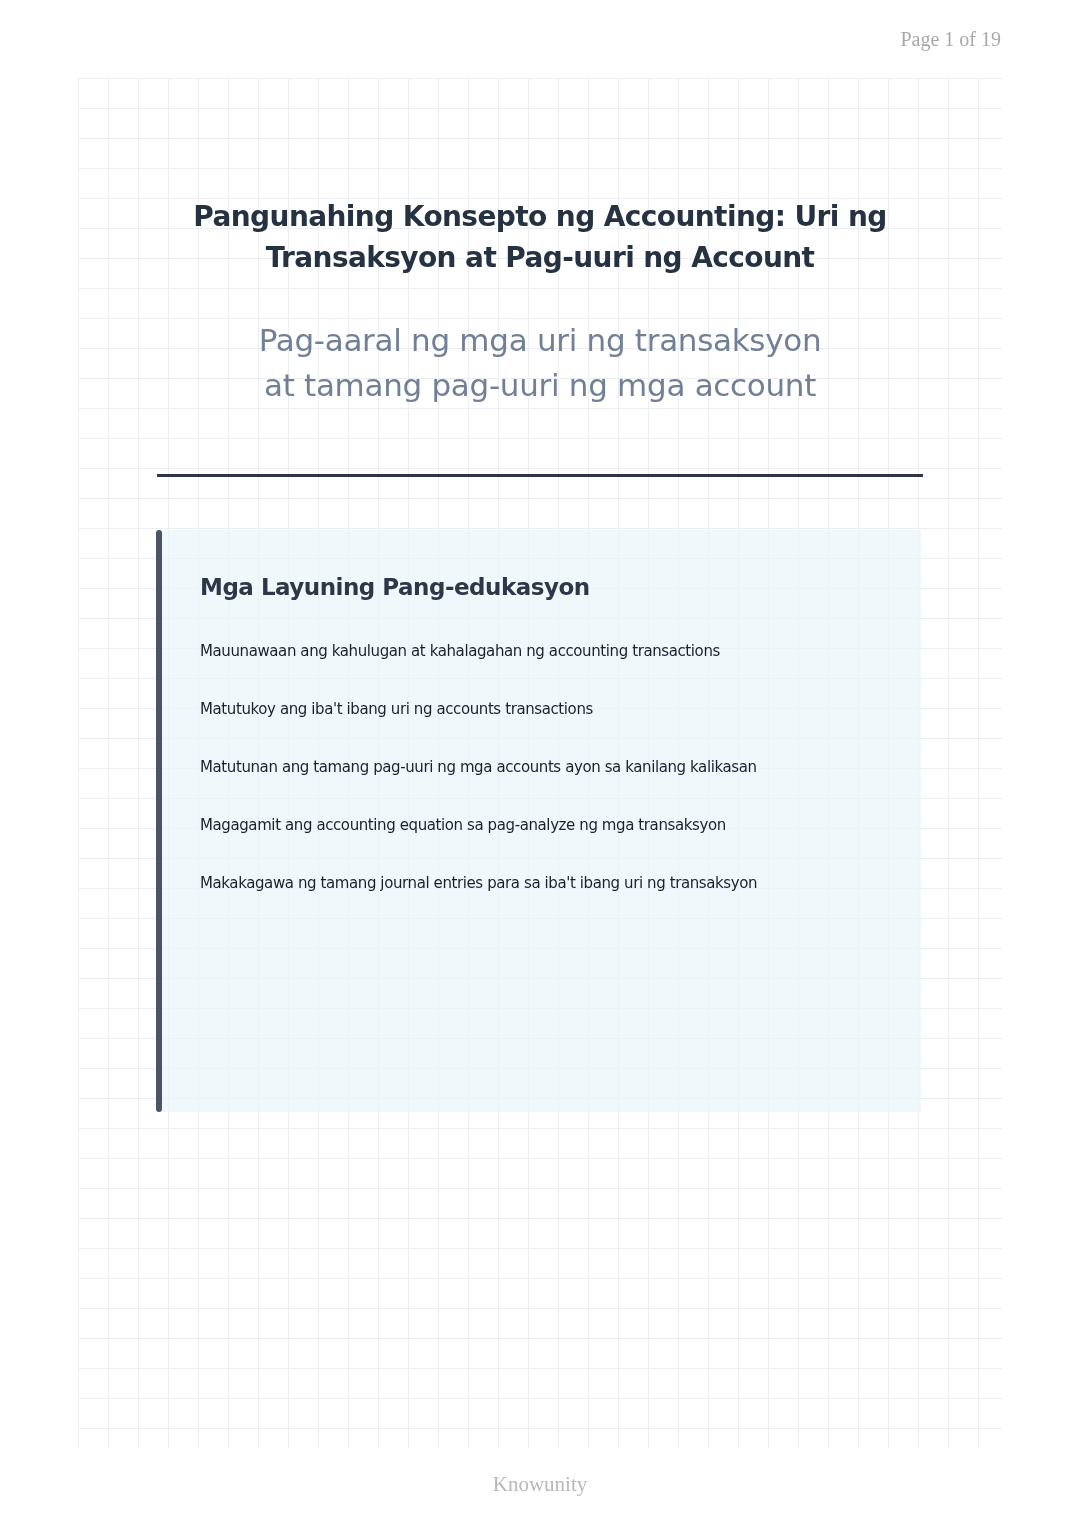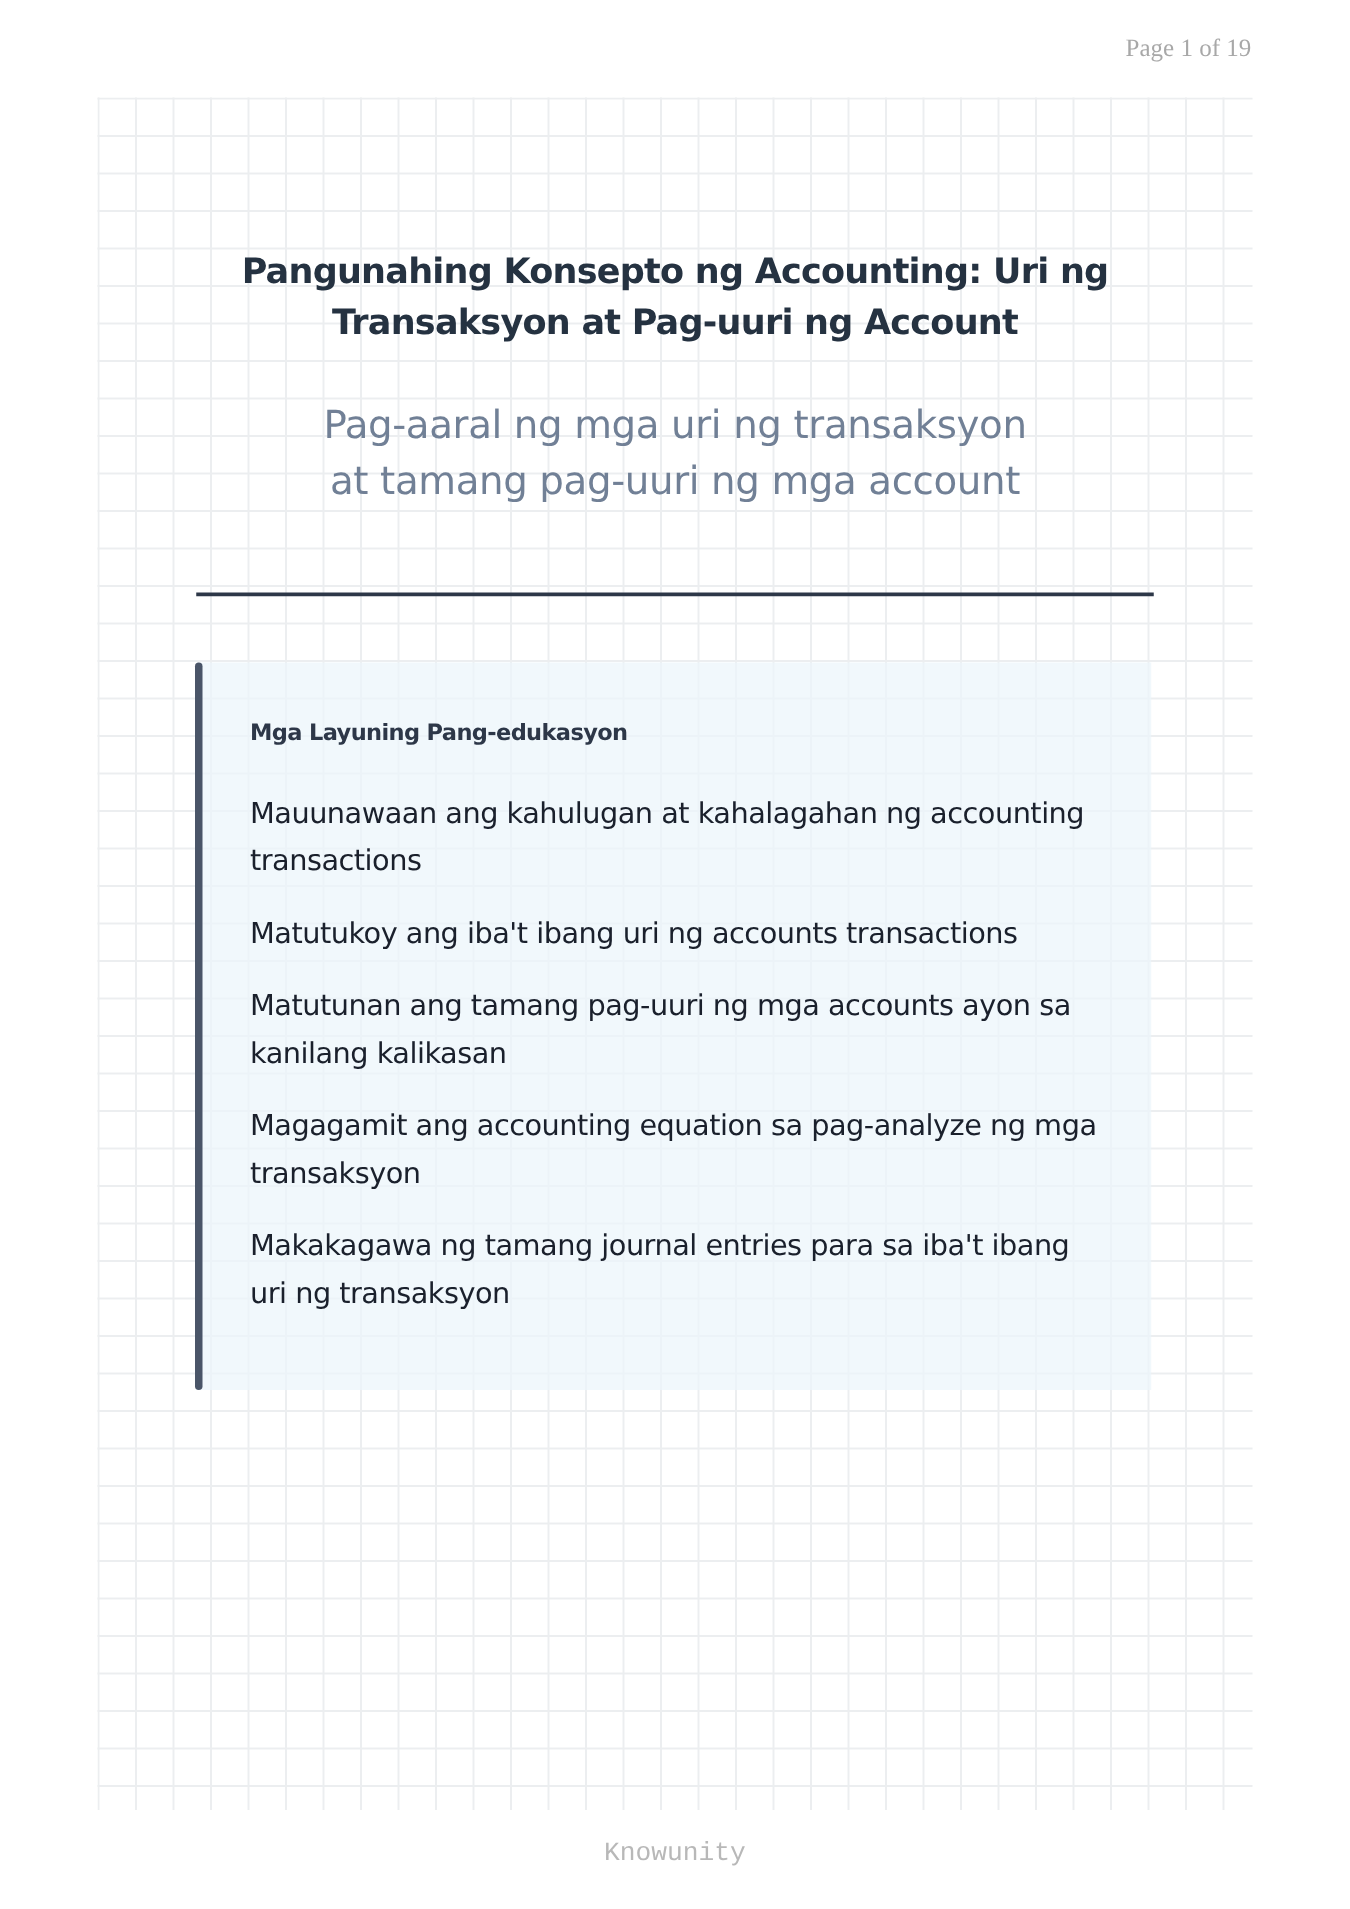--- a/index.html
+++ b/index.html
@@ -89,47 +89,47 @@
       height: 582px;
       background: #4a5568;
       border-radius: 3px;
     }
     .objectives-heading {
       position: absolute;
       left: 43px;
       top: 40px;
       font-family: "DejaVu Sans", sans-serif;
       font-weight: bold;
-      font-size: 18px;
+      font-size: 23px;
       line-height: 34px;
       color: #2d3748;
       letter-spacing: -0.5px;
     }
     .objectives-list {
       position: absolute;
       left: 43px;
       top: 102px;
       width: 690px;
       list-style: none;
     }
     .objectives-list li {
       font-family: "DejaVu Sans", sans-serif;
-      font-size: 23px;
+      font-size: 15px;
       line-height: 38px;
       color: #1a202c;
       margin-bottom: 20px;
       letter-spacing: -0.4px;
     }
     .footer-brand {
       position: absolute;
       left: 0;
       top: 1472px;
       width: 1080px;
       text-align: center;
-      font-family: Liberation Mono, monospace;
+      font-family: Liberation Serif, serif;
       font-size: 21px;
       color: #b8b8b8;
     }
   </style>
 </head>
 <body>
 
 <div class="page-number">Page 1 of 19</div>
 
 <div class="grid-paper"></div>

